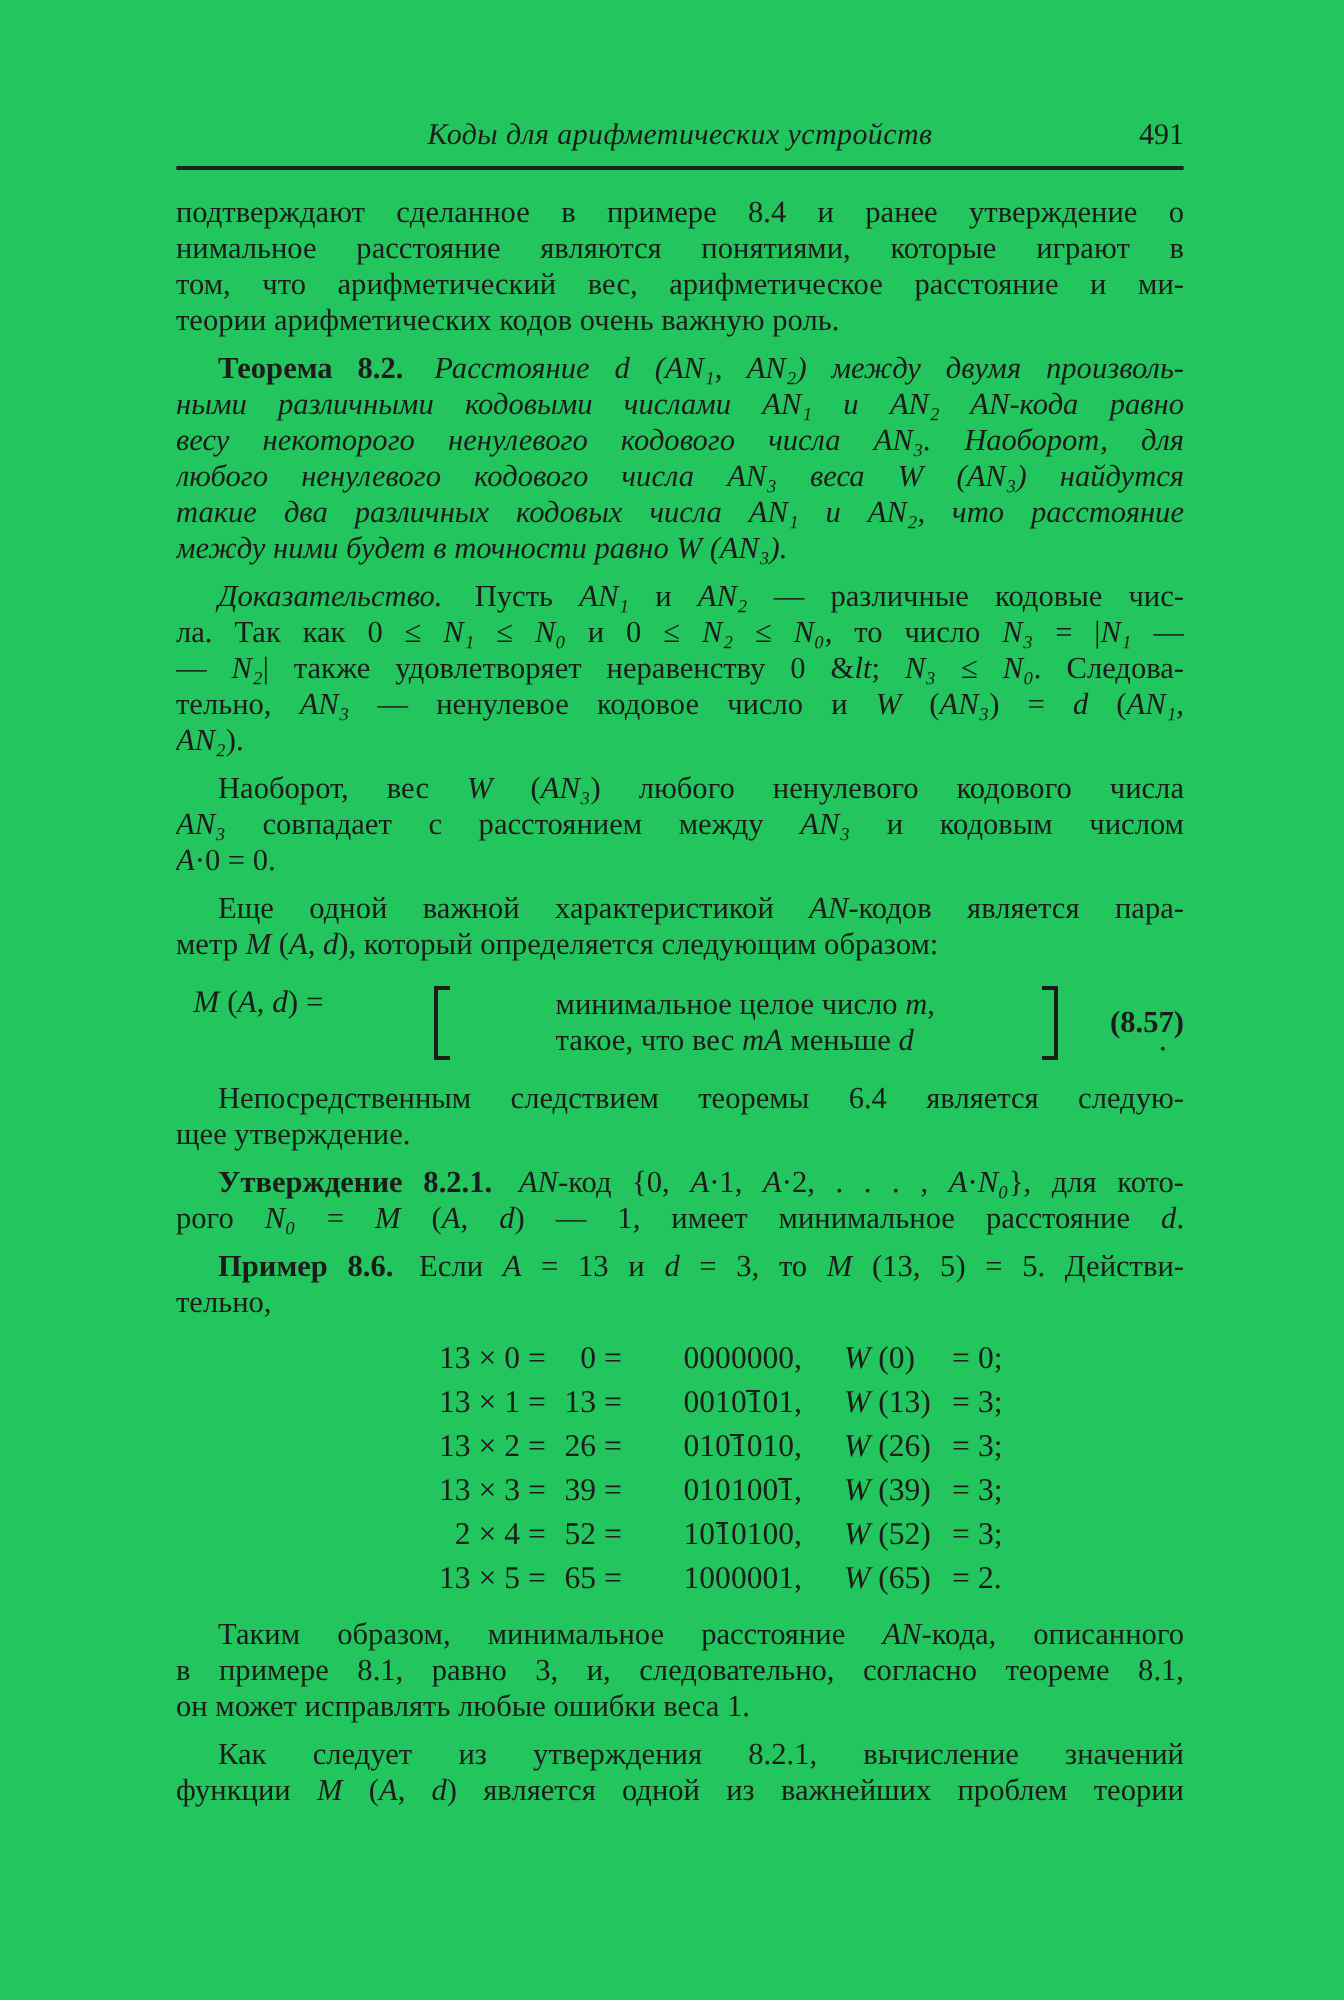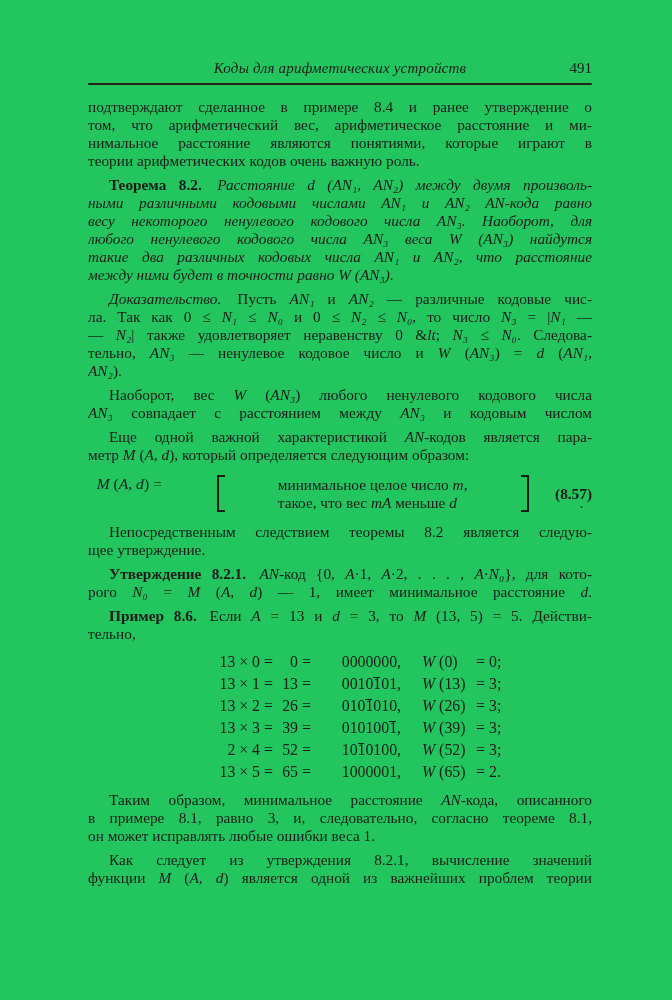--- a/index.html
+++ b/index.html
@@ -58,42 +58,43 @@
     <div class="running-head">
       <span class="rh-title">Коды для арифметических устройств</span>
       <span class="rh-num">491</span>
     </div>
     <div class="head-rule"></div>
 
     <div class="body-text">
       <div class="body-text-top">
           <div class="para">
             <div class="line">подтверждают сделанное в примере 8.4 и ранее утверждение о</div>
+            <div class="line">нимальное расстояние являются понятиями, которые играют в</div>
             <div class="line">том, что арифметический вес, арифметическое расстояние и ми-</div>
-            <div class="line">нимальное расстояние являются понятиями, которые играют в</div>
             <div class="line last">теории арифметических кодов очень важную роль.</div>
           </div>
           <div class="para">
             <div class="line ind it"><b class="head">Теорема 8.2.</b> Расстояние <i>d</i> (<i>AN₁</i>, <i>AN₂</i>) между двумя произволь-</div>
             <div class="line it">ными различными кодовыми числами <i>AN₁</i> и <i>AN₂</i> <i>AN</i>-кода равно</div>
             <div class="line it">весу некоторого ненулевого кодового числа <i>AN₃</i>. Наоборот, для</div>
             <div class="line it">любого ненулевого кодового числа <i>AN₃</i> веса <i>W</i> (<i>AN₃</i>) найдутся</div>
             <div class="line it">такие два различных кодовых числа <i>AN₁</i> и <i>AN₂</i>, что расстояние</div>
             <div class="line last it">между ними будет в точности равно <i>W</i> (<i>AN₃</i>).</div>
           </div>
           <div class="para">
             <div class="line ind"><i class="head">Доказательство.</i> Пусть <i>AN₁</i> и <i>AN₂</i> — различные кодовые чис-</div>
             <div class="line">ла. Так как 0 ≤ <i>N₁</i> ≤ <i>N₀</i> и 0 ≤ <i>N₂</i> ≤ <i>N₀</i>, то число <i>N₃</i> = |<i>N₁</i> —</div>
             <div class="line">— <i>N₂</i>| также удовлетворяет неравенству 0 &amp;<i>lt</i>; <i>N₃</i> ≤ <i>N₀</i>. Следова-</div>
             <div class="line">тельно, <i>AN₃</i> — ненулевое кодовое число и <i>W</i> (<i>AN₃</i>) = <i>d</i> (<i>AN₁</i>,</div>
             <div class="line last"><i>AN₂</i>).</div>
           </div>
           <div class="para">
             <div class="line ind">Наоборот, вес <i>W</i> (<i>AN₃</i>) любого ненулевого кодового числа</div>
             <div class="line"><i>AN₃</i> совпадает с расстоянием между <i>AN₃</i> и кодовым числом</div>
+            <div class="line last"><i>A</i>·0 = 0.</div>
           </div>
           <div class="para">
             <div class="line ind">Еще одной важной характеристикой <i>AN</i>-кодов является пара-</div>
             <div class="line last">метр <i>M</i> (<i>A</i>, <i>d</i>), который определяется следующим образом:</div>
           </div>
         </div>
 
       <div class="formula">
         <span class="f-lhs autoi"><i>M</i> (<i>A</i>, <i>d</i>) =</span>
         <span class="brk brk-l"></span>
@@ -101,21 +102,21 @@
           <span class="autoi">минимальное целое число <i>m</i>,</span>
           <span class="autoi">такое, что вес <i>mA</i> меньше <i>d</i></span>
         </span>
         <span class="brk brk-r"></span>
         <span class="f-dot">.</span>
         <span class="f-num">(8.57)</span>
       </div>
 
       <div class="body-text-mid">
           <div class="para">
-            <div class="line ind">Непосредственным следствием теоремы 8.2 является следую-</div>
+            <div class="line ind">Непосредственным следствием теоремы 6.4 является следую-</div>
             <div class="line last">щее утверждение.</div>
           </div>
           <div class="para">
             <div class="line ind"><b class="head">Утверждение 8.2.1.</b> <i>AN</i>-код {0, <i>A</i>·1, <i>A</i>·2, . . . , <i>A</i>·<i>N₀</i>}, для кото-</div>
             <div class="line">рого <i>N₀</i> = <i>M</i> (<i>A</i>, <i>d</i>) — 1, имеет минимальное расстояние <i>d</i>.</div>
           </div>
           <div class="para">
             <div class="line ind"><b class="head">Пример 8.6.</b> Если <i>A</i> = 13 и <i>d</i> = 3, то <i>M</i> (13, 5) = 5. Действи-</div>
             <div class="line last">тельно,</div>
           </div>

